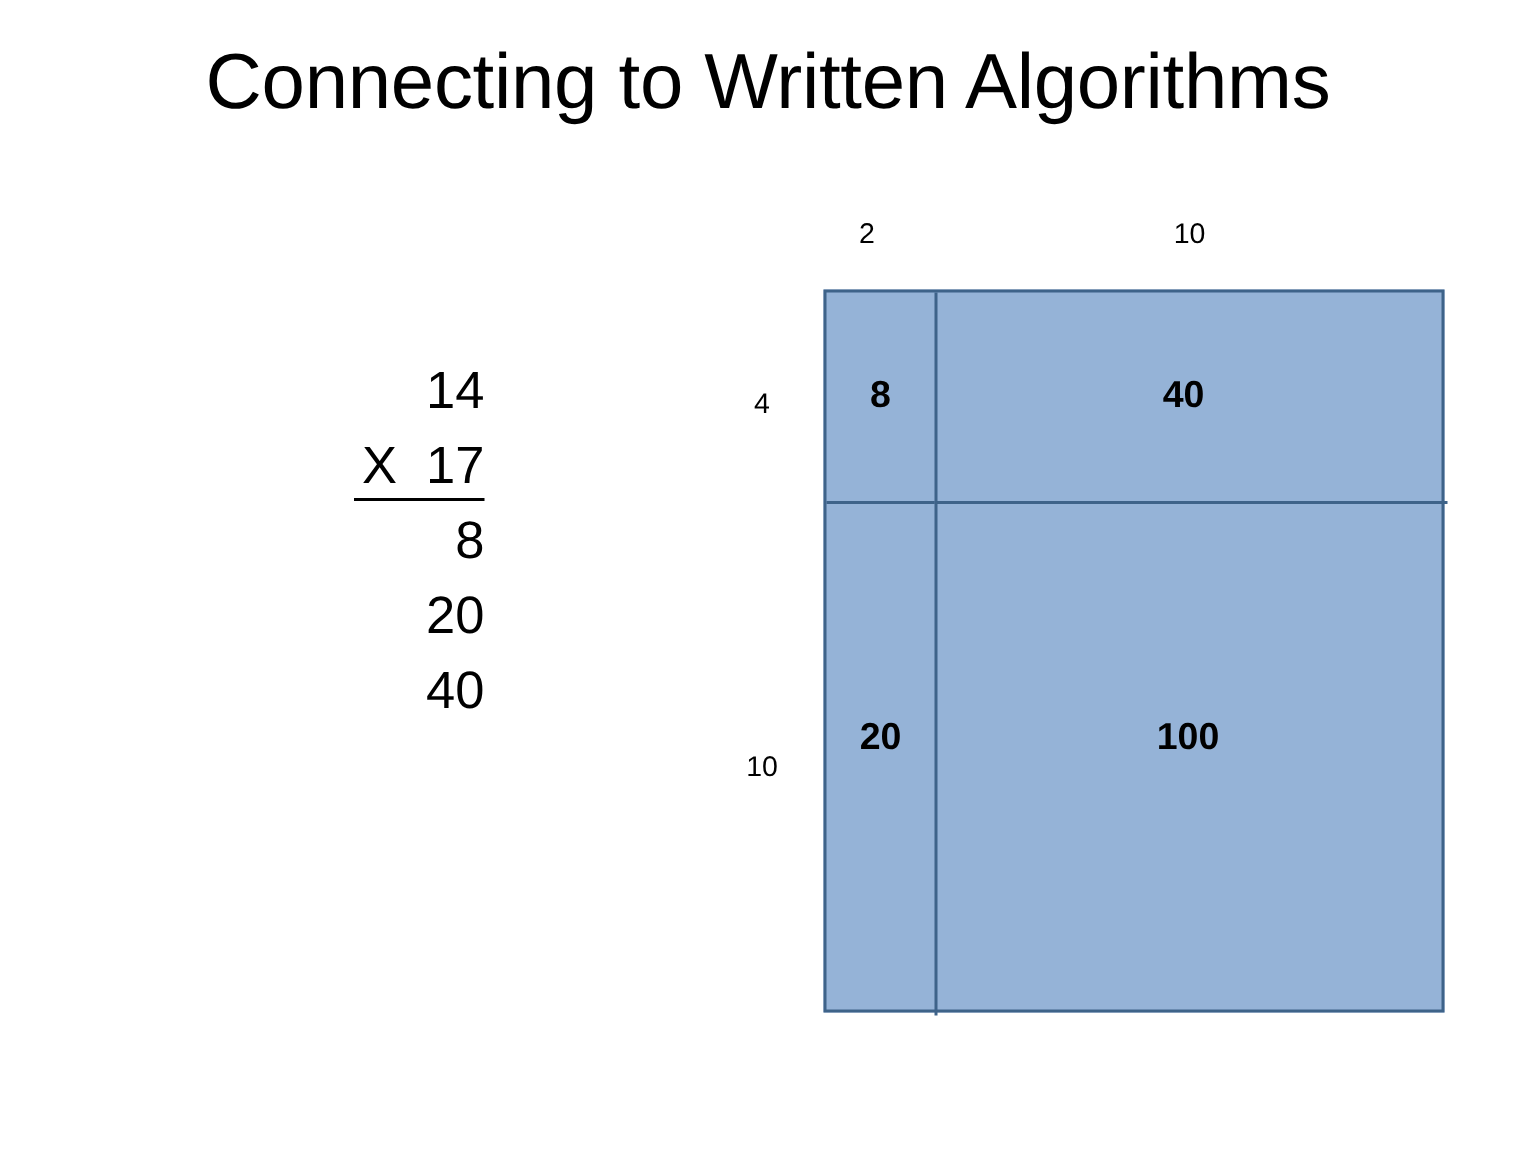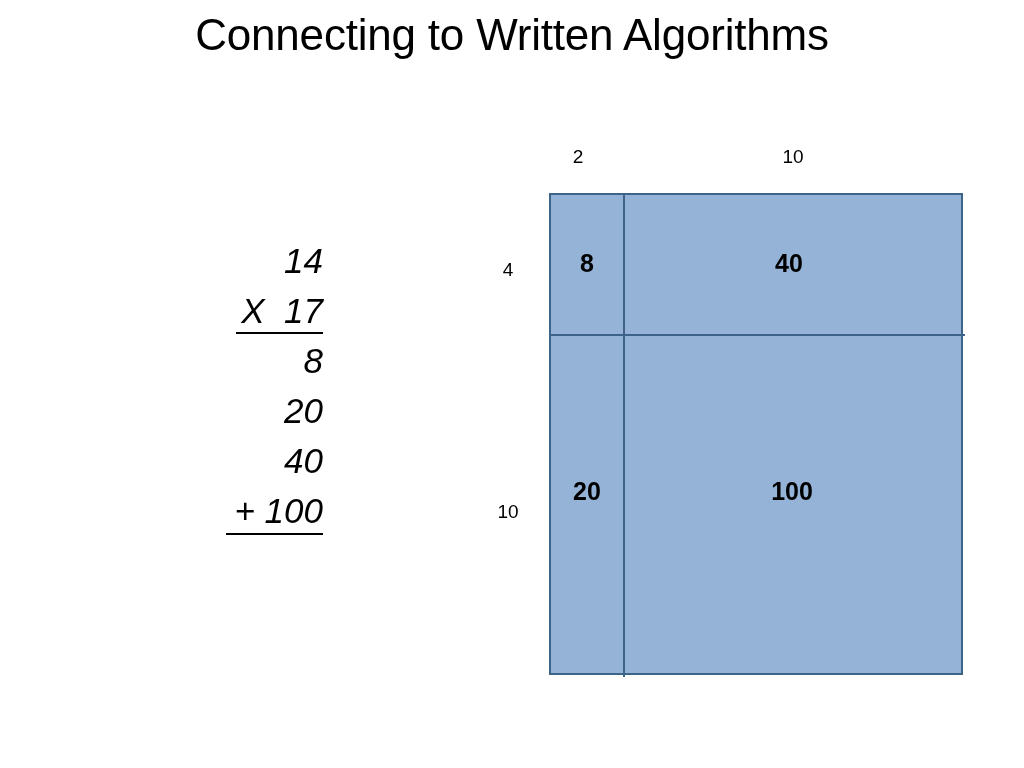--- a/index.html
+++ b/index.html
@@ -13,45 +13,44 @@
     font-family: "Liberation Sans", sans-serif;
     color: #000000;
     overflow: hidden;
     position: relative;
   }
 
   
   #slide-title {
     position: absolute;
     left: 0;
-    top: 8px;
+    top: 24px;
     width: 1024px;
     text-align: center;
-    font-size: 44px;
+    font-size: 52px;
     line-height: 1.22;
     font-weight: 400;
     letter-spacing: -0.2px;
     color: #000000;
   }
   #slide-title .title-line {
     display: block;
     white-space: nowrap;
   }
 
   
   #algorithm {
     position: absolute;
     left: 190px;
     top: 236px;
     width: 133px;
     text-align: right;
     font-size: 35px;
     line-height: 1;
     color: #000000;
-    font-style: italic;
   }
   #algorithm .alg-row {
     display: block;
     height: 50px;
     line-height: 50px;
     white-space: pre;
     position: relative;
   }
   #algorithm .alg-row.rule-under::after {
     content: "";
@@ -133,21 +132,20 @@
 <div id="slide-title">
   <span class="title-line">Connecting to Written Algorithms</span>
 </div>
 
 <div id="algorithm">
   <span class="alg-row">14</span>
   <span class="alg-row rule-under">X  17</span>
   <span class="alg-row">8</span>
   <span class="alg-row">20</span>
   <span class="alg-row">40</span>
-  <span class="alg-row rule-under-wide">+ 100</span>
 </div>
 
 <div id="col-label-2" class="dim-label">2</div>
 <div id="col-label-10" class="dim-label">10</div>
 <div id="row-label-4" class="dim-label">4</div>
 <div id="row-label-10" class="dim-label">10</div>
 
 <div id="area-model">
   <div class="grid-box">
     <div class="grid-cell cell-8">8</div>

